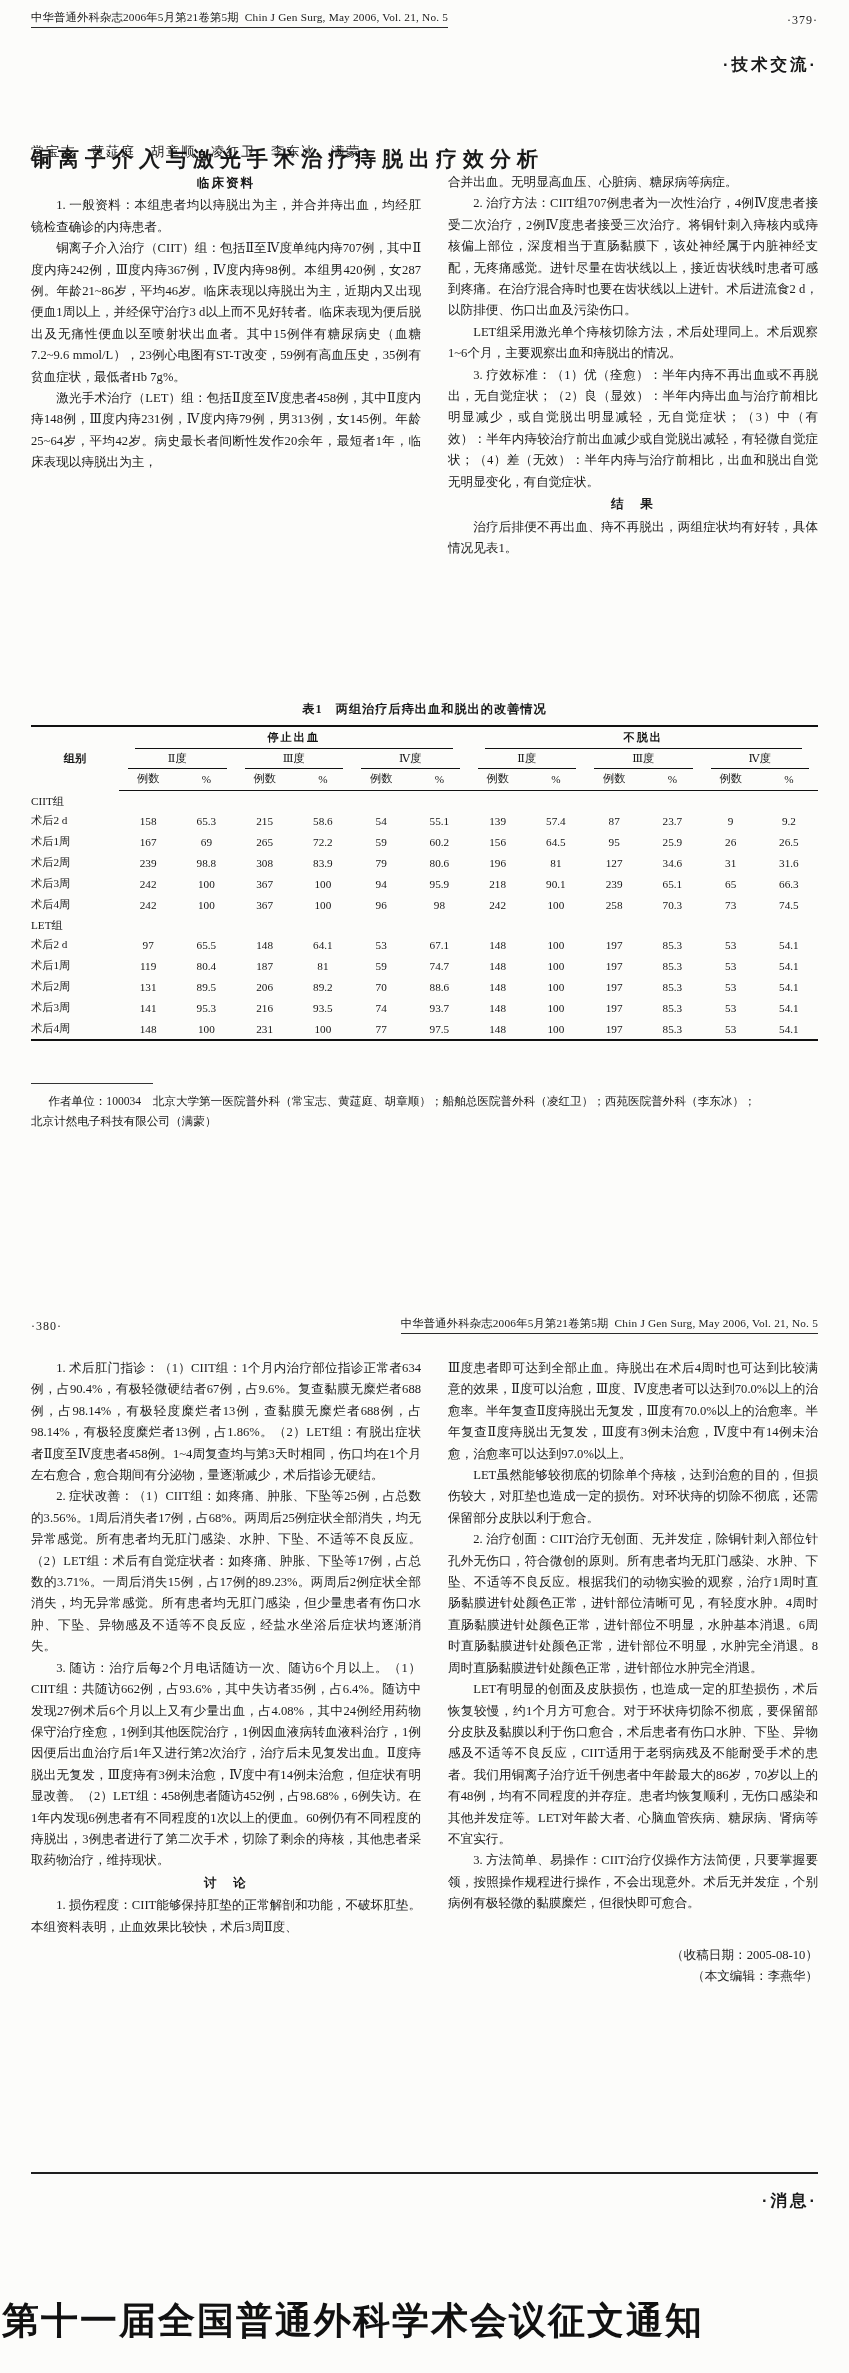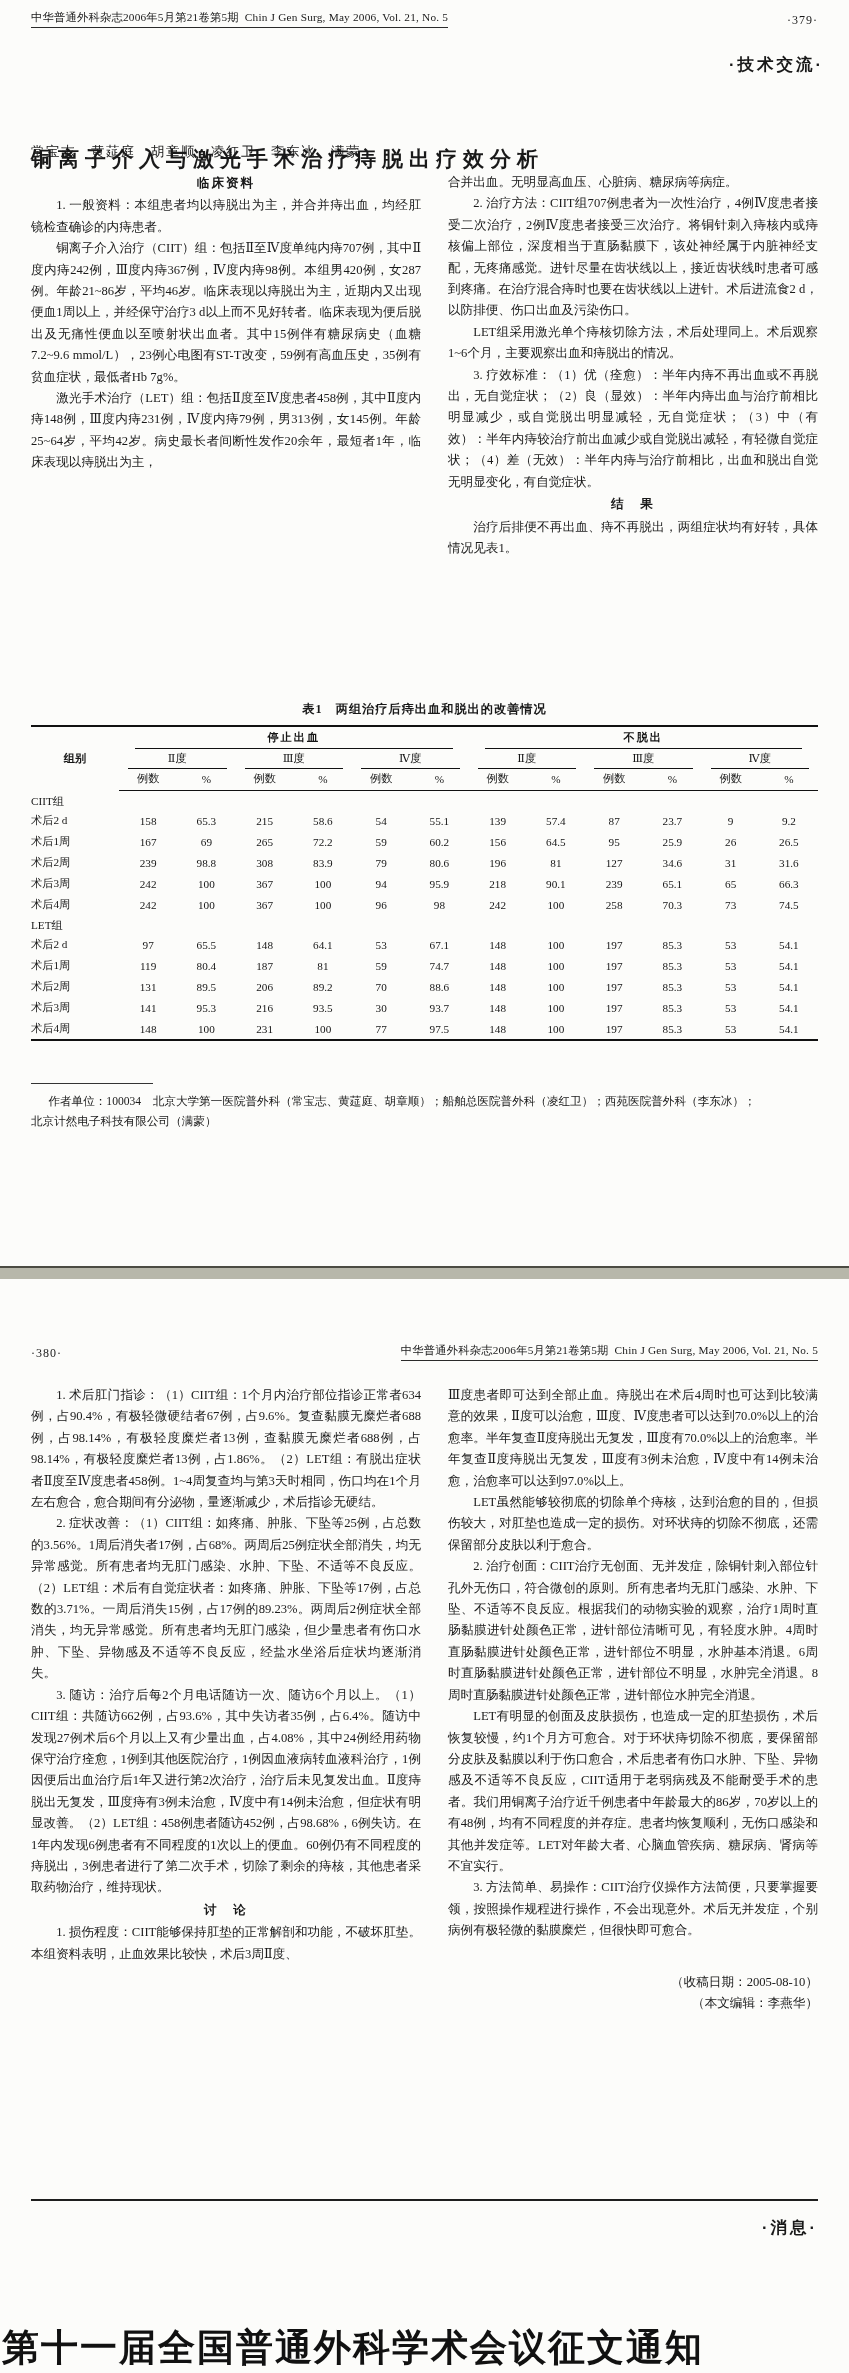--- a/index.html
+++ b/index.html
@@ -1,27 +1,27 @@
 <!DOCTYPE html>
 <html><head>
 <meta charset="utf-8">
 <style>
   html,body{margin:0;padding:0;background:#e8e8e4;}
   .canvas{position:relative;width:849px;height:2373px;margin:0 auto;background:#fcfcfa;
     overflow:hidden;font-family:"Liberation Serif","DejaVu Serif",serif;color:#191919;}
   .page{position:absolute;left:0;width:849px;background:#fcfcfa;}
   #page1{top:0;height:1266px;}
-  #page2{top:1279px;height:774px;}
+  #page2{top:1252px;height:774px;}
   .separator{position:absolute;top:1266px;left:0;width:849px;height:13px;
     background:#b7b7aa;border-top:2px solid #4b4b42;box-sizing:border-box;}
   .phead{position:absolute;left:31px;width:787px;display:flex;justify-content:space-between;
     align-items:flex-end;font-size:11.3px;white-space:nowrap;text-align:right;}
   .phead .journal{border-bottom:1px solid #2a2a2a;padding-bottom:2px;letter-spacing:.2px;}
   .phead .pno{font-size:12px;letter-spacing:1px;}
-  .tag{position:absolute;right:25px;font-size:16.5px;font-weight:bold;letter-spacing:3px;
+  .tag{position:absolute;right:31px;font-size:16.5px;font-weight:bold;letter-spacing:3px;
     font-family:"Liberation Sans","DejaVu Sans",sans-serif;}
   .art-title{position:absolute;left:31px;font-size:21px;font-weight:bold;letter-spacing:6px;
     font-family:"Liberation Sans","DejaVu Sans",sans-serif;white-space:nowrap;}
   .authors{position:absolute;left:31px;font-size:13.5px;letter-spacing:1.5px;}
   .col{position:absolute;text-align:justify;font-size:12.6px;line-height:21.4px;}
   .col .ln{margin:0;}
   .col .p{text-indent:2em;}
   .col .f{text-indent:0;}
   .col .h{text-align:center;font-weight:bold;text-indent:0;letter-spacing:2px;margin:1px 0;}
   .col .r{text-align:right;text-indent:0;}
@@ -269,21 +269,21 @@
               <td>85.3</td>
               <td>53</td>
               <td>54.1</td>
             </tr>
             <tr class="drow">
               <td class="rl">术后3周</td>
               <td>141</td>
               <td>95.3</td>
               <td>216</td>
               <td>93.5</td>
-              <td>30</td>
+              <td>74</td>
               <td>93.7</td>
               <td>148</td>
               <td>100</td>
               <td>197</td>
               <td>85.3</td>
               <td>53</td>
               <td>54.1</td>
             </tr>
             <tr class="drow">
               <td class="rl">术后4周</td>

